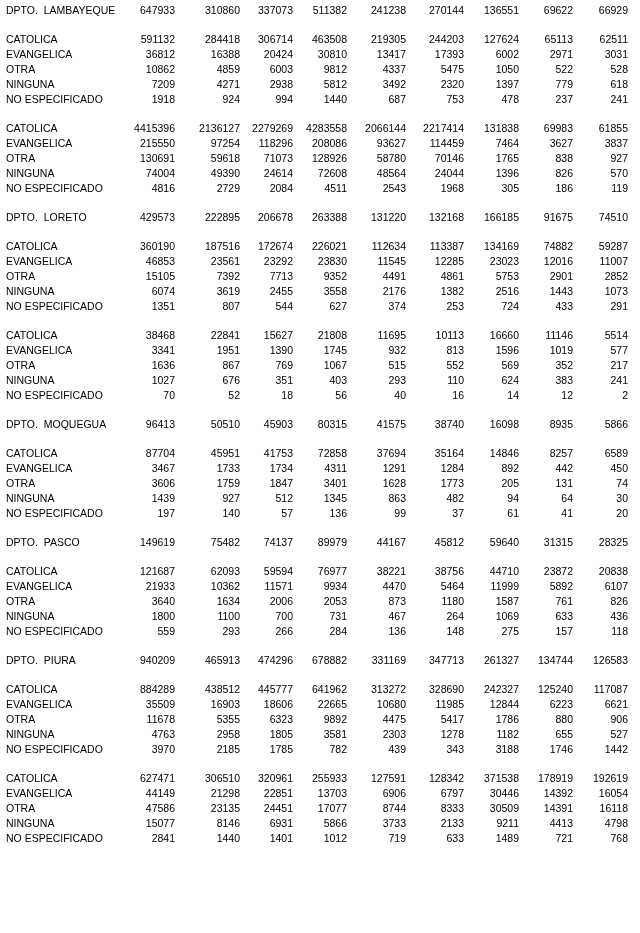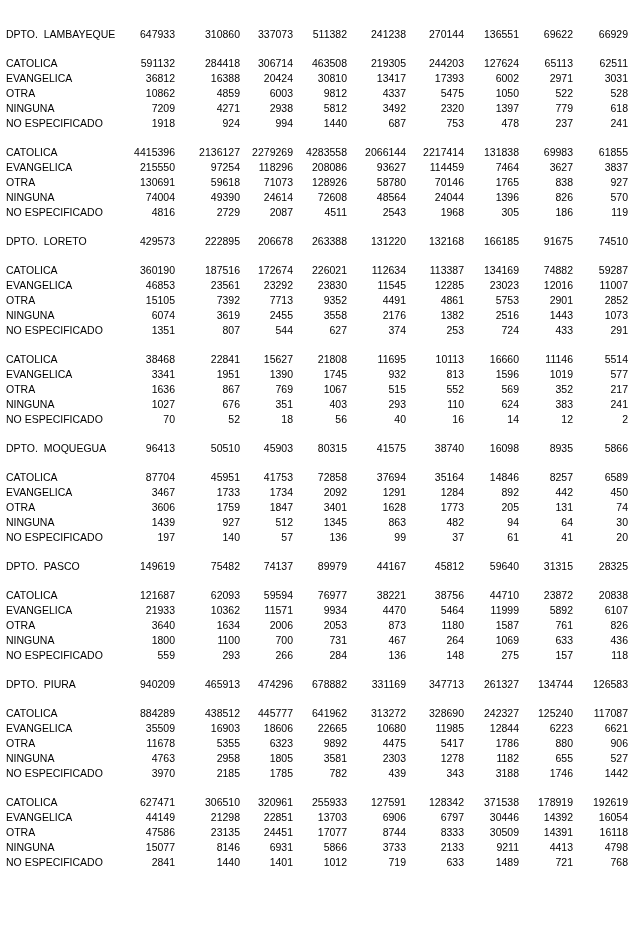--- a/index.html
+++ b/index.html
@@ -12,21 +12,20 @@
     height: 933px;
     overflow: hidden;
     font-family: "Liberation Sans", sans-serif;
     font-size: 10.5px;
     color: #000000;
     -webkit-font-smoothing: none;
   }
   #report {
     padding-top: 3px;
     width: 628px;
-    margin-top: 24px;
   }
   .row {
     display: grid;
     grid-template-columns: 131px 44px 65px 53px 54px 59px 58px 55px 54px 55px;
     line-height: 15px;
     white-space: pre;
   }
   .cell {
     overflow: visible;
   }
@@ -56,41 +55,41 @@
       <div class="row cat"><div class="cell label">EVANGELICA</div><div class="cell num">36812</div><div class="cell num">16388</div><div class="cell num">20424</div><div class="cell num">30810</div><div class="cell num">13417</div><div class="cell num">17393</div><div class="cell num">6002</div><div class="cell num">2971</div><div class="cell num">3031</div></div>
       <div class="row cat"><div class="cell label">OTRA</div><div class="cell num">10862</div><div class="cell num">4859</div><div class="cell num">6003</div><div class="cell num">9812</div><div class="cell num">4337</div><div class="cell num">5475</div><div class="cell num">1050</div><div class="cell num">522</div><div class="cell num">528</div></div>
       <div class="row cat"><div class="cell label">NINGUNA</div><div class="cell num">7209</div><div class="cell num">4271</div><div class="cell num">2938</div><div class="cell num">5812</div><div class="cell num">3492</div><div class="cell num">2320</div><div class="cell num">1397</div><div class="cell num">779</div><div class="cell num">618</div></div>
       <div class="row cat"><div class="cell label">NO ESPECIFICADO</div><div class="cell num">1918</div><div class="cell num">924</div><div class="cell num">994</div><div class="cell num">1440</div><div class="cell num">687</div><div class="cell num">753</div><div class="cell num">478</div><div class="cell num">237</div><div class="cell num">241</div></div>
     </div>
     <div class="block">
       <div class="row cat"><div class="cell label">CATOLICA</div><div class="cell num">4415396</div><div class="cell num">2136127</div><div class="cell num">2279269</div><div class="cell num">4283558</div><div class="cell num">2066144</div><div class="cell num">2217414</div><div class="cell num">131838</div><div class="cell num">69983</div><div class="cell num">61855</div></div>
       <div class="row cat"><div class="cell label">EVANGELICA</div><div class="cell num">215550</div><div class="cell num">97254</div><div class="cell num">118296</div><div class="cell num">208086</div><div class="cell num">93627</div><div class="cell num">114459</div><div class="cell num">7464</div><div class="cell num">3627</div><div class="cell num">3837</div></div>
       <div class="row cat"><div class="cell label">OTRA</div><div class="cell num">130691</div><div class="cell num">59618</div><div class="cell num">71073</div><div class="cell num">128926</div><div class="cell num">58780</div><div class="cell num">70146</div><div class="cell num">1765</div><div class="cell num">838</div><div class="cell num">927</div></div>
       <div class="row cat"><div class="cell label">NINGUNA</div><div class="cell num">74004</div><div class="cell num">49390</div><div class="cell num">24614</div><div class="cell num">72608</div><div class="cell num">48564</div><div class="cell num">24044</div><div class="cell num">1396</div><div class="cell num">826</div><div class="cell num">570</div></div>
-      <div class="row cat"><div class="cell label">NO ESPECIFICADO</div><div class="cell num">4816</div><div class="cell num">2729</div><div class="cell num">2087</div><div class="cell num">4511</div><div class="cell num">2543</div><div class="cell num">1968</div><div class="cell num">305</div><div class="cell num">186</div><div class="cell num">119</div></div>
+      <div class="row cat"><div class="cell label">NO ESPECIFICADO</div><div class="cell num">4816</div><div class="cell num">2729</div><div class="cell num">2084</div><div class="cell num">4511</div><div class="cell num">2543</div><div class="cell num">1968</div><div class="cell num">305</div><div class="cell num">186</div><div class="cell num">119</div></div>
     </div>
     <div class="block">
       <div class="row dept-row"><div class="cell label">DPTO.  LORETO</div><div class="cell num">429573</div><div class="cell num">222895</div><div class="cell num">206678</div><div class="cell num">263388</div><div class="cell num">131220</div><div class="cell num">132168</div><div class="cell num">166185</div><div class="cell num">91675</div><div class="cell num">74510</div></div>
       <div class="row cat"><div class="cell label">CATOLICA</div><div class="cell num">360190</div><div class="cell num">187516</div><div class="cell num">172674</div><div class="cell num">226021</div><div class="cell num">112634</div><div class="cell num">113387</div><div class="cell num">134169</div><div class="cell num">74882</div><div class="cell num">59287</div></div>
       <div class="row cat"><div class="cell label">EVANGELICA</div><div class="cell num">46853</div><div class="cell num">23561</div><div class="cell num">23292</div><div class="cell num">23830</div><div class="cell num">11545</div><div class="cell num">12285</div><div class="cell num">23023</div><div class="cell num">12016</div><div class="cell num">11007</div></div>
       <div class="row cat"><div class="cell label">OTRA</div><div class="cell num">15105</div><div class="cell num">7392</div><div class="cell num">7713</div><div class="cell num">9352</div><div class="cell num">4491</div><div class="cell num">4861</div><div class="cell num">5753</div><div class="cell num">2901</div><div class="cell num">2852</div></div>
       <div class="row cat"><div class="cell label">NINGUNA</div><div class="cell num">6074</div><div class="cell num">3619</div><div class="cell num">2455</div><div class="cell num">3558</div><div class="cell num">2176</div><div class="cell num">1382</div><div class="cell num">2516</div><div class="cell num">1443</div><div class="cell num">1073</div></div>
       <div class="row cat"><div class="cell label">NO ESPECIFICADO</div><div class="cell num">1351</div><div class="cell num">807</div><div class="cell num">544</div><div class="cell num">627</div><div class="cell num">374</div><div class="cell num">253</div><div class="cell num">724</div><div class="cell num">433</div><div class="cell num">291</div></div>
     </div>
     <div class="block">
       <div class="row cat"><div class="cell label">CATOLICA</div><div class="cell num">38468</div><div class="cell num">22841</div><div class="cell num">15627</div><div class="cell num">21808</div><div class="cell num">11695</div><div class="cell num">10113</div><div class="cell num">16660</div><div class="cell num">11146</div><div class="cell num">5514</div></div>
       <div class="row cat"><div class="cell label">EVANGELICA</div><div class="cell num">3341</div><div class="cell num">1951</div><div class="cell num">1390</div><div class="cell num">1745</div><div class="cell num">932</div><div class="cell num">813</div><div class="cell num">1596</div><div class="cell num">1019</div><div class="cell num">577</div></div>
       <div class="row cat"><div class="cell label">OTRA</div><div class="cell num">1636</div><div class="cell num">867</div><div class="cell num">769</div><div class="cell num">1067</div><div class="cell num">515</div><div class="cell num">552</div><div class="cell num">569</div><div class="cell num">352</div><div class="cell num">217</div></div>
       <div class="row cat"><div class="cell label">NINGUNA</div><div class="cell num">1027</div><div class="cell num">676</div><div class="cell num">351</div><div class="cell num">403</div><div class="cell num">293</div><div class="cell num">110</div><div class="cell num">624</div><div class="cell num">383</div><div class="cell num">241</div></div>
       <div class="row cat"><div class="cell label">NO ESPECIFICADO</div><div class="cell num">70</div><div class="cell num">52</div><div class="cell num">18</div><div class="cell num">56</div><div class="cell num">40</div><div class="cell num">16</div><div class="cell num">14</div><div class="cell num">12</div><div class="cell num">2</div></div>
     </div>
     <div class="block">
       <div class="row dept-row"><div class="cell label">DPTO.  MOQUEGUA</div><div class="cell num">96413</div><div class="cell num">50510</div><div class="cell num">45903</div><div class="cell num">80315</div><div class="cell num">41575</div><div class="cell num">38740</div><div class="cell num">16098</div><div class="cell num">8935</div><div class="cell num">5866</div></div>
       <div class="row cat"><div class="cell label">CATOLICA</div><div class="cell num">87704</div><div class="cell num">45951</div><div class="cell num">41753</div><div class="cell num">72858</div><div class="cell num">37694</div><div class="cell num">35164</div><div class="cell num">14846</div><div class="cell num">8257</div><div class="cell num">6589</div></div>
-      <div class="row cat"><div class="cell label">EVANGELICA</div><div class="cell num">3467</div><div class="cell num">1733</div><div class="cell num">1734</div><div class="cell num">2092</div><div class="cell num">1291</div><div class="cell num">1284</div><div class="cell num">892</div><div class="cell num">442</div><div class="cell num">450</div></div>
+      <div class="row cat"><div class="cell label">EVANGELICA</div><div class="cell num">3467</div><div class="cell num">1733</div><div class="cell num">1734</div><div class="cell num">4311</div><div class="cell num">1291</div><div class="cell num">1284</div><div class="cell num">892</div><div class="cell num">442</div><div class="cell num">450</div></div>
       <div class="row cat"><div class="cell label">OTRA</div><div class="cell num">3606</div><div class="cell num">1759</div><div class="cell num">1847</div><div class="cell num">3401</div><div class="cell num">1628</div><div class="cell num">1773</div><div class="cell num">205</div><div class="cell num">131</div><div class="cell num">74</div></div>
       <div class="row cat"><div class="cell label">NINGUNA</div><div class="cell num">1439</div><div class="cell num">927</div><div class="cell num">512</div><div class="cell num">1345</div><div class="cell num">863</div><div class="cell num">482</div><div class="cell num">94</div><div class="cell num">64</div><div class="cell num">30</div></div>
       <div class="row cat"><div class="cell label">NO ESPECIFICADO</div><div class="cell num">197</div><div class="cell num">140</div><div class="cell num">57</div><div class="cell num">136</div><div class="cell num">99</div><div class="cell num">37</div><div class="cell num">61</div><div class="cell num">41</div><div class="cell num">20</div></div>
     </div>
     <div class="block">
       <div class="row dept-row"><div class="cell label">DPTO.  PASCO</div><div class="cell num">149619</div><div class="cell num">75482</div><div class="cell num">74137</div><div class="cell num">89979</div><div class="cell num">44167</div><div class="cell num">45812</div><div class="cell num">59640</div><div class="cell num">31315</div><div class="cell num">28325</div></div>
       <div class="row cat"><div class="cell label">CATOLICA</div><div class="cell num">121687</div><div class="cell num">62093</div><div class="cell num">59594</div><div class="cell num">76977</div><div class="cell num">38221</div><div class="cell num">38756</div><div class="cell num">44710</div><div class="cell num">23872</div><div class="cell num">20838</div></div>
       <div class="row cat"><div class="cell label">EVANGELICA</div><div class="cell num">21933</div><div class="cell num">10362</div><div class="cell num">11571</div><div class="cell num">9934</div><div class="cell num">4470</div><div class="cell num">5464</div><div class="cell num">11999</div><div class="cell num">5892</div><div class="cell num">6107</div></div>
       <div class="row cat"><div class="cell label">OTRA</div><div class="cell num">3640</div><div class="cell num">1634</div><div class="cell num">2006</div><div class="cell num">2053</div><div class="cell num">873</div><div class="cell num">1180</div><div class="cell num">1587</div><div class="cell num">761</div><div class="cell num">826</div></div>
       <div class="row cat"><div class="cell label">NINGUNA</div><div class="cell num">1800</div><div class="cell num">1100</div><div class="cell num">700</div><div class="cell num">731</div><div class="cell num">467</div><div class="cell num">264</div><div class="cell num">1069</div><div class="cell num">633</div><div class="cell num">436</div></div>

